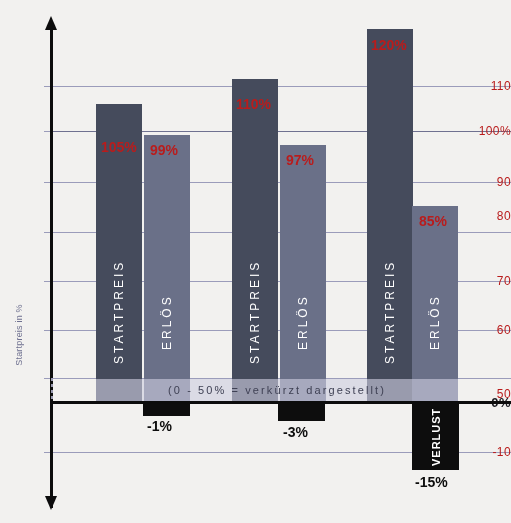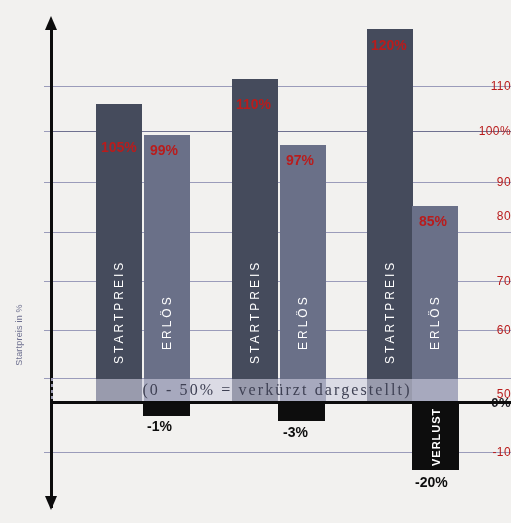--- a/index.html
+++ b/index.html
@@ -170,25 +170,24 @@
     height: 22px;
     background: rgba(205,205,222,0.62);
   }
   .note-band-text {
     position: absolute;
     left: 0; top: 0;
     width: 100%; height: 100%;
     display: flex;
     align-items: center;
     justify-content: center;
-    font-size: 16px;
+    font-size: 11px;
     color: #3f4154;
     letter-spacing: 2.1px;
     white-space: nowrap;
-    font-family: Liberation Serif, serif;
   }
 
   
   .market-annotation {
     position: absolute;
     left: 434px;
     top: 120px;
     font-size: 12px;
     line-height: 15px;
     color: #60617e;
@@ -270,21 +269,21 @@
 
   <div class="bar neg" style="left:143px; top:404px; width:47px; height:12px;"></div>
   <div class="value-label dark-text" style="left:147px; top:418px;">-1%</div>
 
   <div class="bar neg" style="left:278px; top:404px; width:47px; height:17px;"></div>
   <div class="value-label dark-text" style="left:283px; top:424px;">-3%</div>
 
   <div class="bar neg" style="left:412px; top:404px; width:47px; height:66px;">
     <div class="bar-vlabel verlust-l">VERLUST</div>
   </div>
-  <div class="value-label dark-text" style="left:415px; top:474px;">-20%</div>
+  <div class="value-label dark-text" style="left:415px; top:474px;">-15%</div>
 
   <div class="y-axis-line"></div>
   <div class="y-axis-arrow-up"></div>
   <div class="y-axis-arrow-down"></div>
   <div class="axis-break"></div>
 
   <div class="y-axis-title">Startpreis in %</div>
 
 
 </div>

